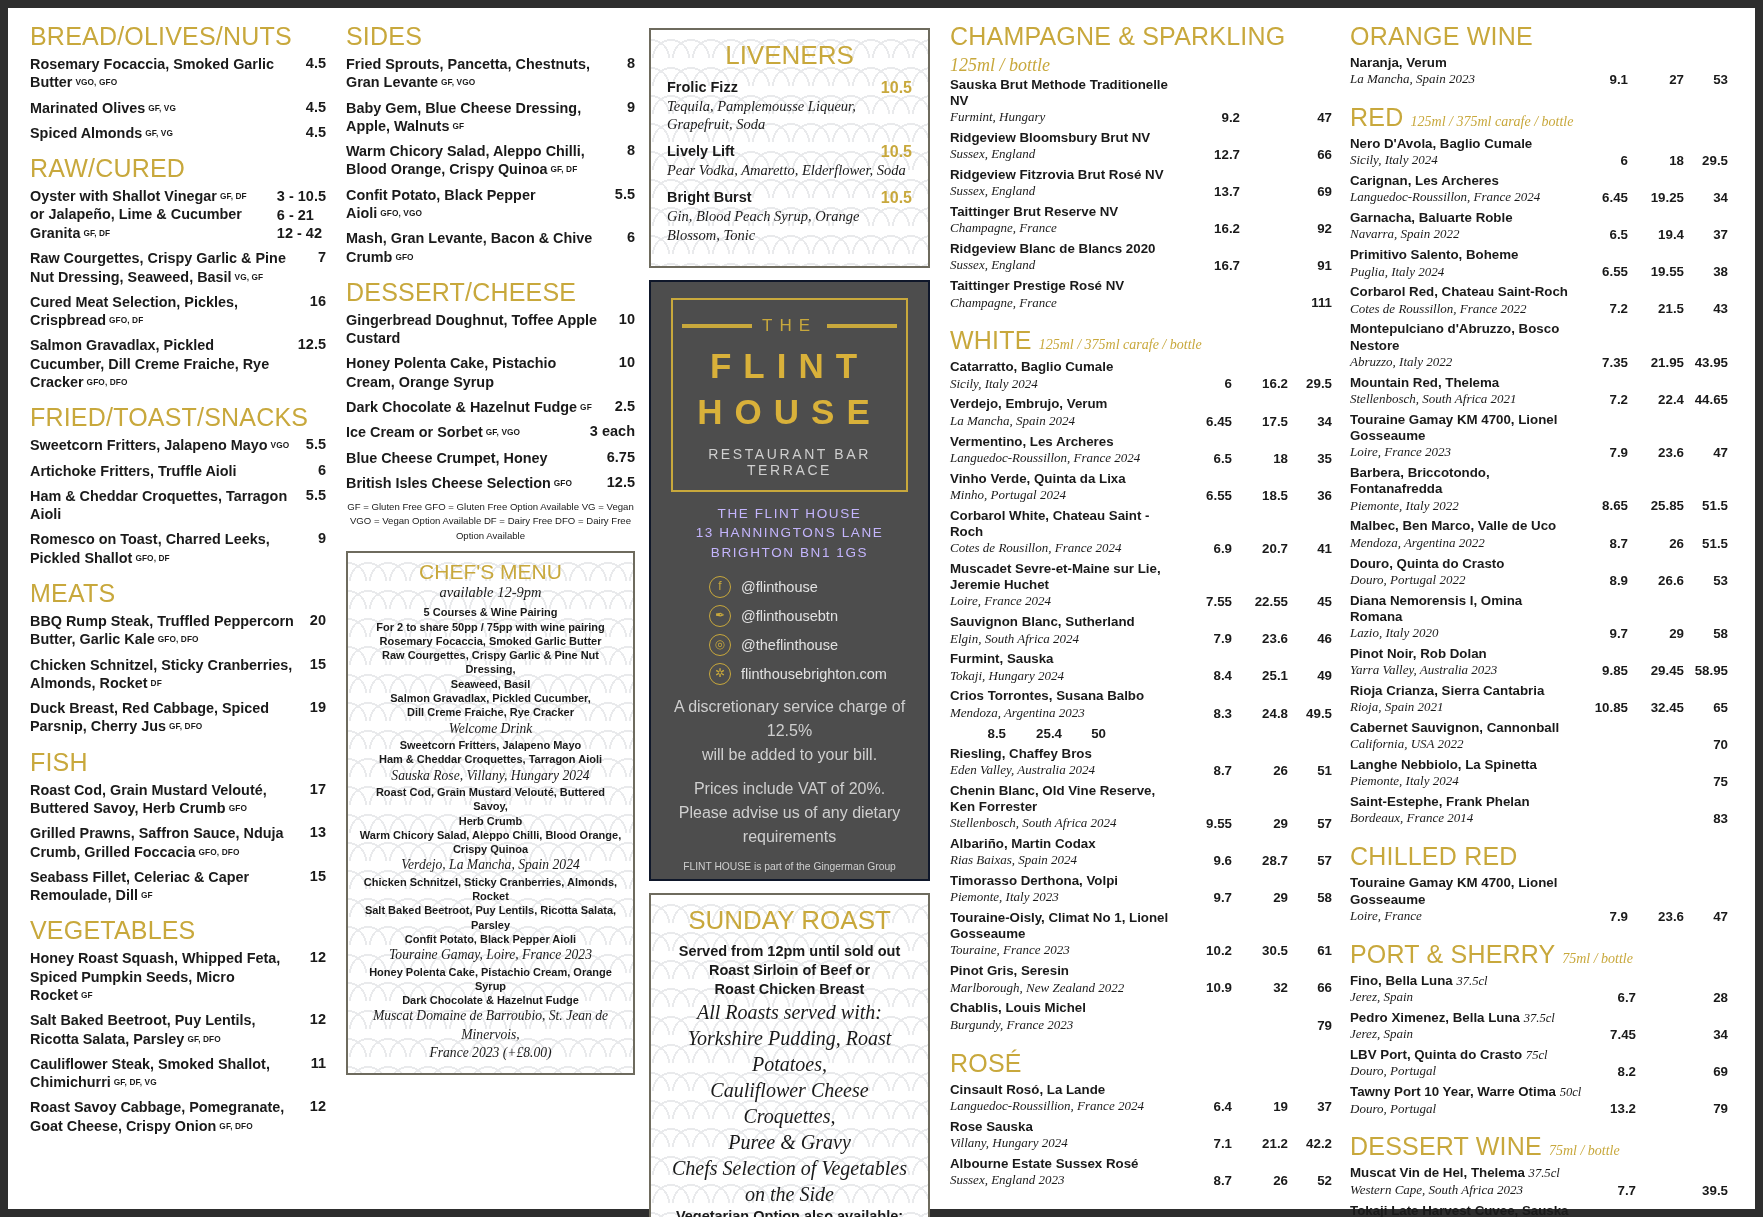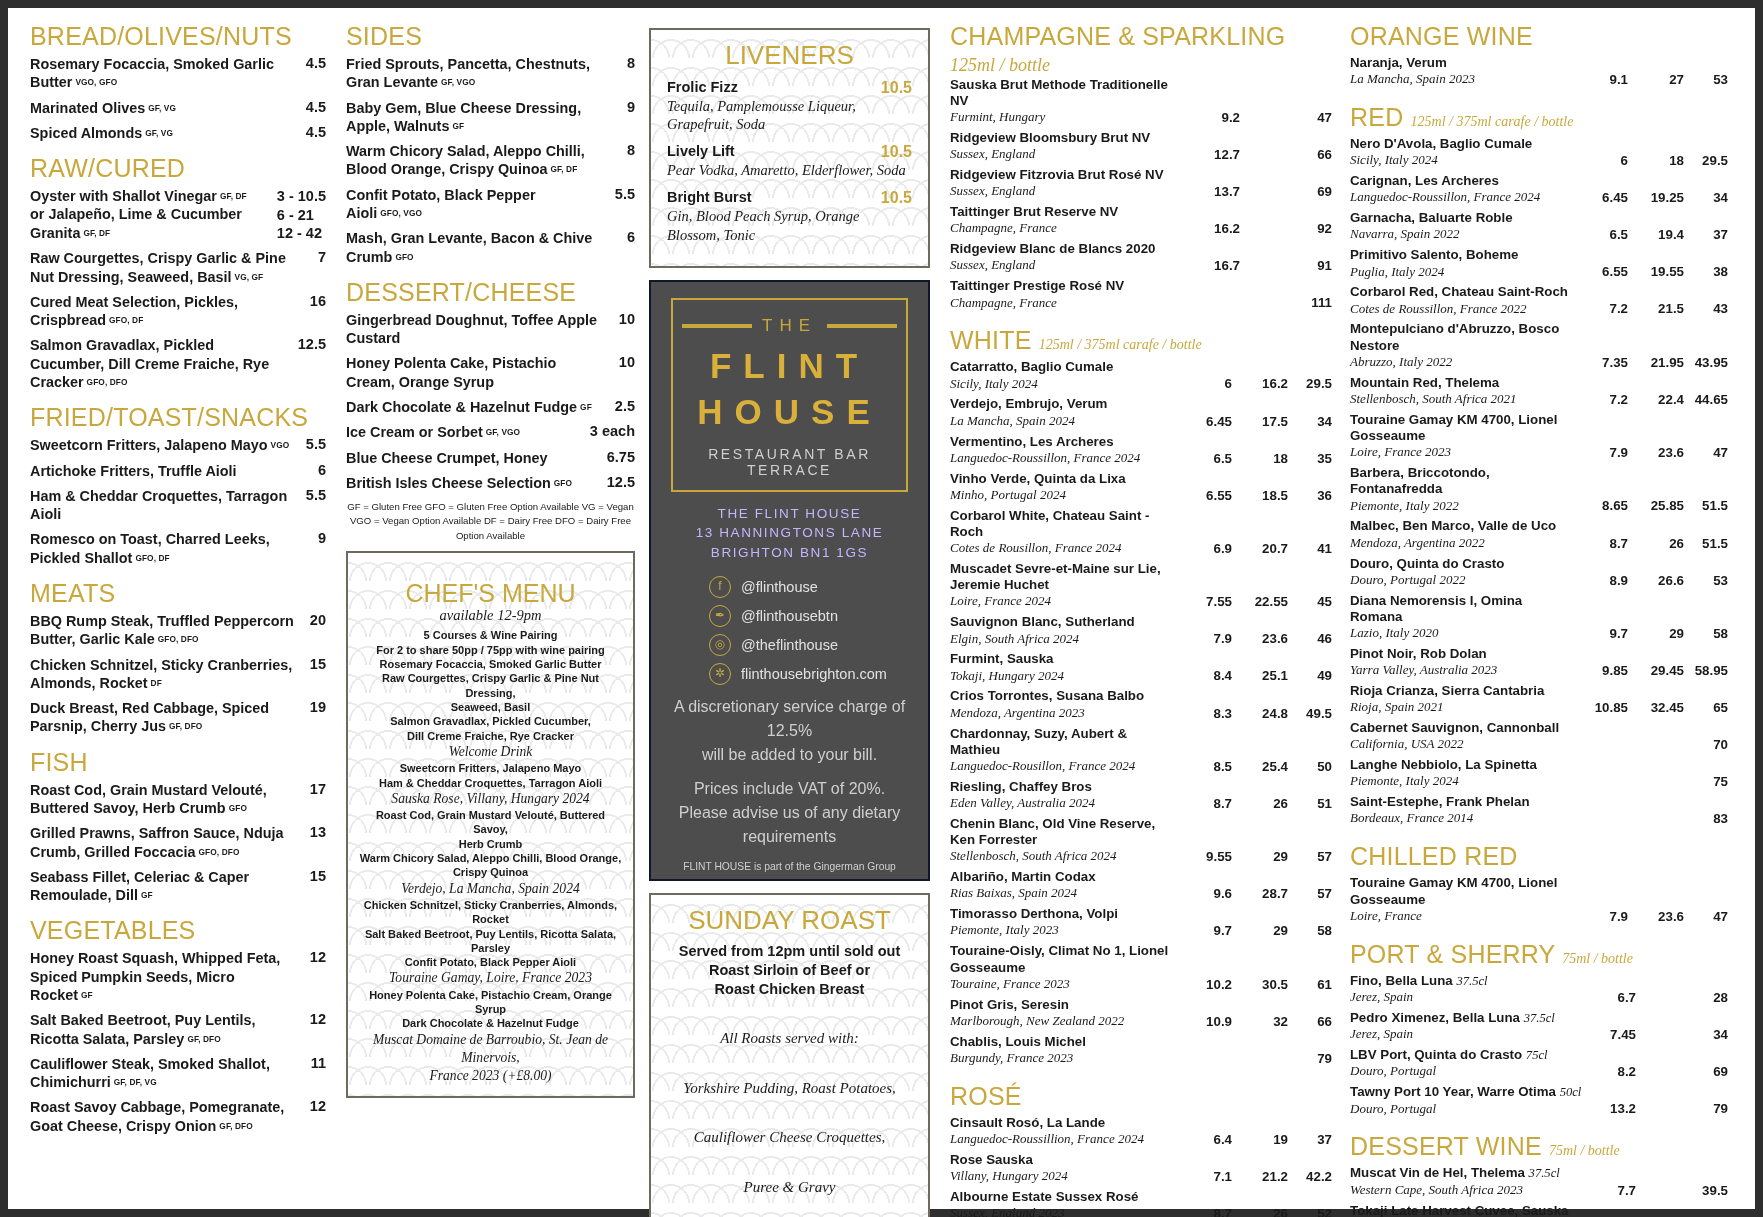--- a/index.html
+++ b/index.html
@@ -120,26 +120,26 @@
   .soc .tx { color:#e2e2e2; font-size:14.5px; }
   .note { color:#cfcfcf; font-size:16px; line-height:1.5; margin-top:10px; }
   .note.sm { font-size:10.3px; margin-top:10px; }
 
   
   .sunday { margin-top:12px; padding:10px 14px 14px 14px; text-align:center; }
   .sunday .hd { color:#c8a83c; font-size:26px; margin-bottom:6px; }
   .sunday .b { font-weight:bold; font-size:14.5px; line-height:1.32; }
   .sunday .i {
     font-family:"Liberation Serif", serif; font-style:italic;
-    font-size:15px; line-height:1.3;margin-top:30px;
+    font-size:20px; line-height:1.3;
   }
 
   
   .chef { margin-top:8px; padding:8px 10px 10px 10px; text-align:center; }
-  .chef .hd { color:#c8a83c; font-size:25px; line-height:1.05;margin-top:19px; }
+  .chef .hd { color:#c8a83c; font-size:21px; line-height:1.05; }
   .chef .av {
     font-family:"Liberation Serif", serif; font-style:italic;
     font-size:14.5px; margin:1px 0 4px 0;
   }
   .chef .b { font-weight:bold; font-size:11px; line-height:1.3; }
   .chef .w {
     font-family:"Liberation Serif", serif; font-style:italic;
     font-size:13.6px; line-height:1.35;
   }
 
@@ -603,24 +603,20 @@
           <div class="w-name">Crios Torrontes, Susana Balbo</div>
           <div class="w-region">Mendoza, Argentina 2023</div>
         </div>
         <div class="w-prices">
           <span class="p1">8.3</span>
           <span class="p2">24.8</span>
           <span class="p3">49.5</span>
         </div>
       </div>
       <div class="w-item">
-        <div class="w-left">
-          <div class="w-name">Chardonnay, Suzy, Aubert &amp; Mathieu</div>
-          <div class="w-region">Languedoc-Rousillon, France 2024</div>
-        </div>
         <div class="w-prices">
           <span class="p1">8.5</span>
           <span class="p2">25.4</span>
           <span class="p3">50</span>
         </div>
       </div>
       <div class="w-item">
         <div class="w-left">
           <div class="w-name">Riesling, Chaffey Bros</div>
           <div class="w-region">Eden Valley, Australia 2024</div>

